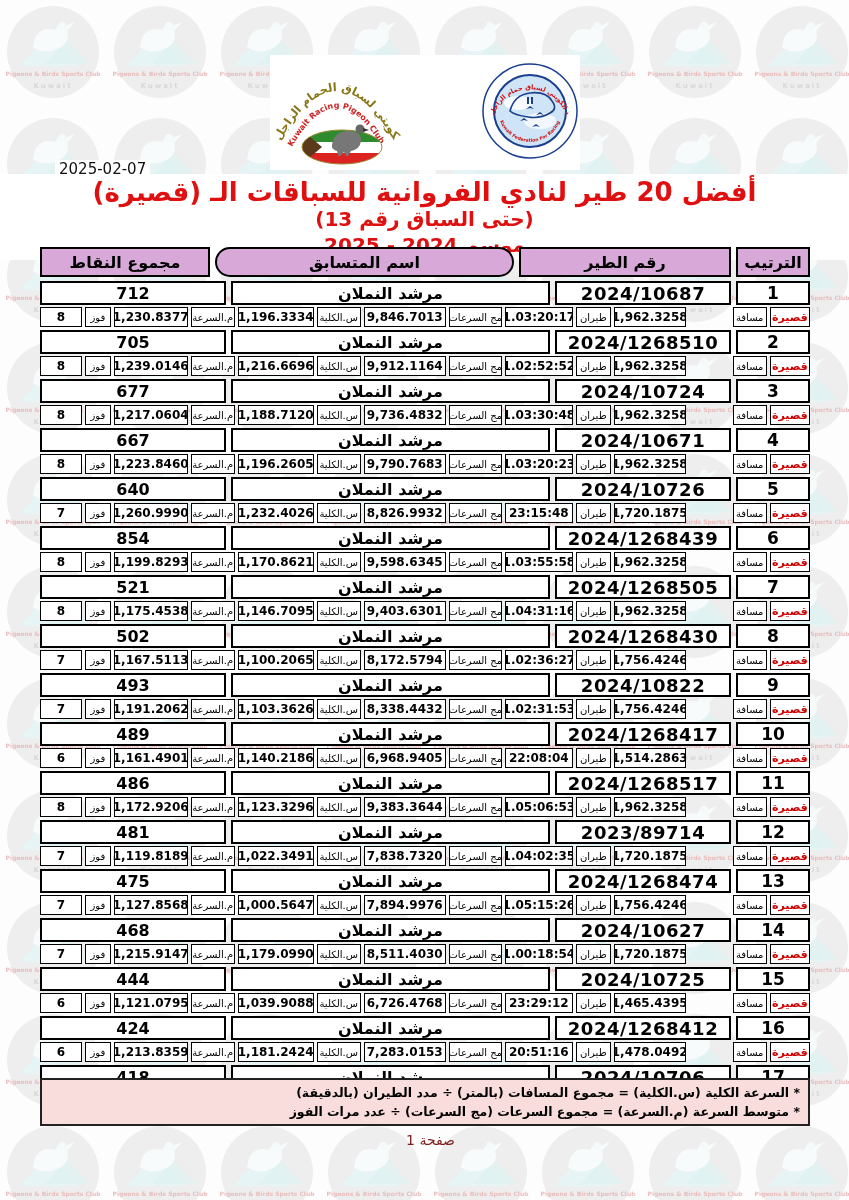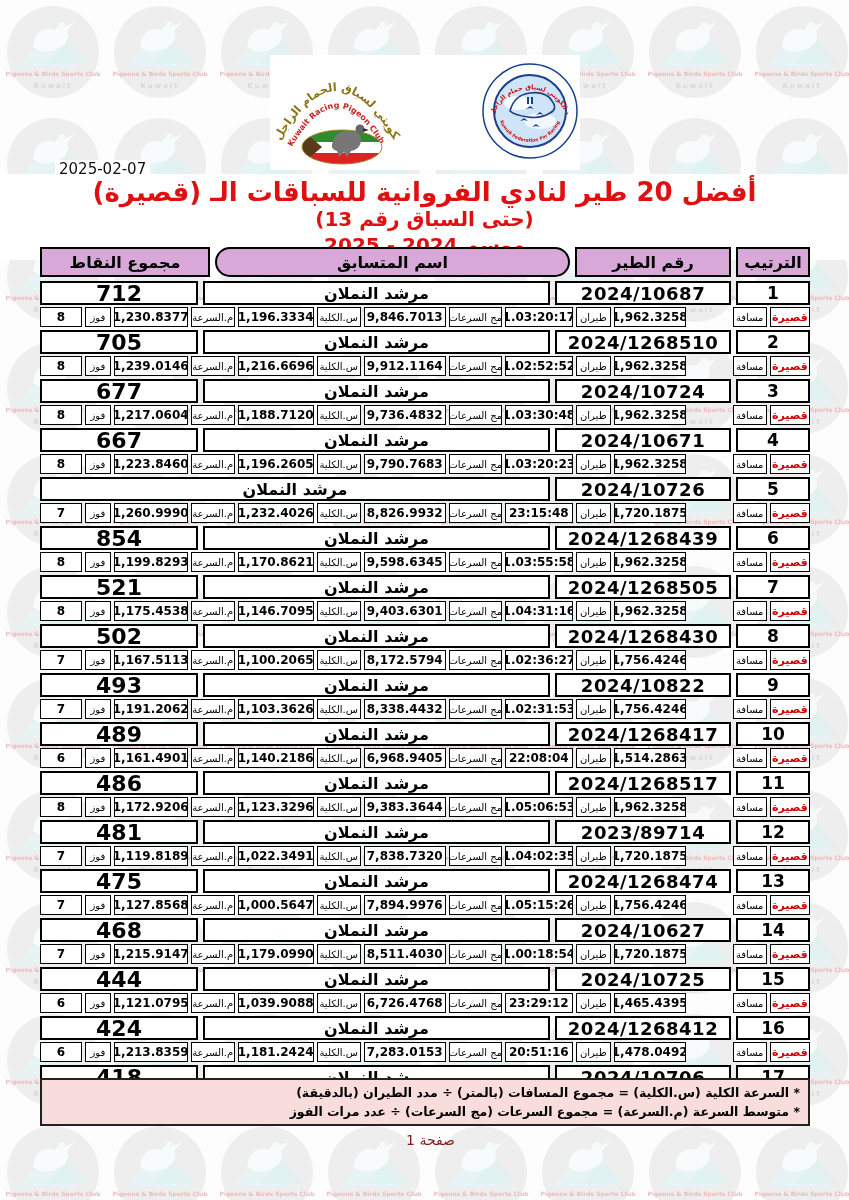--- a/index.html
+++ b/index.html
@@ -28,32 +28,32 @@
     position:absolute; top:160px; left:55px; font-size:15px; color:#111;
     background:#ffffff; padding:0 4px; z-index:3;
   }
   
   .tbl { position:absolute; top:247px; left:40px; width:770px; z-index:2; direction:rtl; }
   .thead { display:flex; gap:5px; height:30px; margin-bottom:4px; }
   .th {
     background:#d8a9d8; border:2px solid #000; display:flex; align-items:center;
     justify-content:center; font-weight:bold; font-size:16px; color:#000;
   }
-  .th.c-rank { width:74px; }  .th.c-bird { width:156px; }
+  .th.c-rank { width:74px; }  .th.c-bird { width:212px; }
   .th.c-name { flex:1;border-radius:15px; }      .th.c-pts  { width:170px; }
   .rec { margin-bottom:3px; }
   .main-row { display:flex; gap:5px; height:24px; margin-bottom:2px; }
   .mcell {
     background:#fff; border:2px solid #000; display:flex; align-items:center;
     justify-content:center; font-weight:bold; color:#000;
   }
   .m-rank { width:74px; font-size:17px; }
   .m-bird { width:176px; font-size:18px; letter-spacing:.5px; }
   .m-name { flex:1; font-size:16px; }
-  .m-pts  { width:158px; font-size:22px; }
+  .m-pts  { width:186px; font-size:16px; }
   .detail-row { display:flex; gap:3px; height:20px; }
   .dcell {
     background:#fff; border:1.5px solid #000; display:flex; align-items:center;
     justify-content:center; white-space:nowrap; overflow:hidden; color:#000;
   }
   .dlab { font-size:10px; }
   .dval { font-size:12px; font-weight:bold; flex:1; }
   .d-cat  { width:44px; color:#cc0000; font-weight:bold; font-size:11px; }
   .d-l1 { width:37px;margin-left:44px; } .d-v1 { min-width:72px; }
   .d-l2 { width:38px; } .d-v2 { min-width:68px; }
@@ -1121,20 +1121,21 @@
         <div class="dcell dlab d-l6">فوز</div>
         <div class="dcell dval d-v6">8</div>
       </div>
     </div>
 
     <div class="rec">
       <div class="main-row">
         <div class="mcell m-rank">5</div>
         <div class="mcell m-bird">2024/10726</div>
         <div class="mcell m-name">مرشد النملان</div>
+        <div class="mcell m-pts">640</div>
       </div>
       <div class="detail-row">
         <div class="dcell d-cat">قصيرة</div>
         <div class="dcell dlab d-l1">مسافة</div>
         <div class="dcell dval d-v1">1,720.1875</div>
         <div class="dcell dlab d-l2">طيران</div>
         <div class="dcell dval d-v2">23:15:48</div>
         <div class="dcell dlab d-l3">مج السرعات</div>
         <div class="dcell dval d-v3">8,826.9932</div>
         <div class="dcell dlab d-l4">س.الكلية</div>

